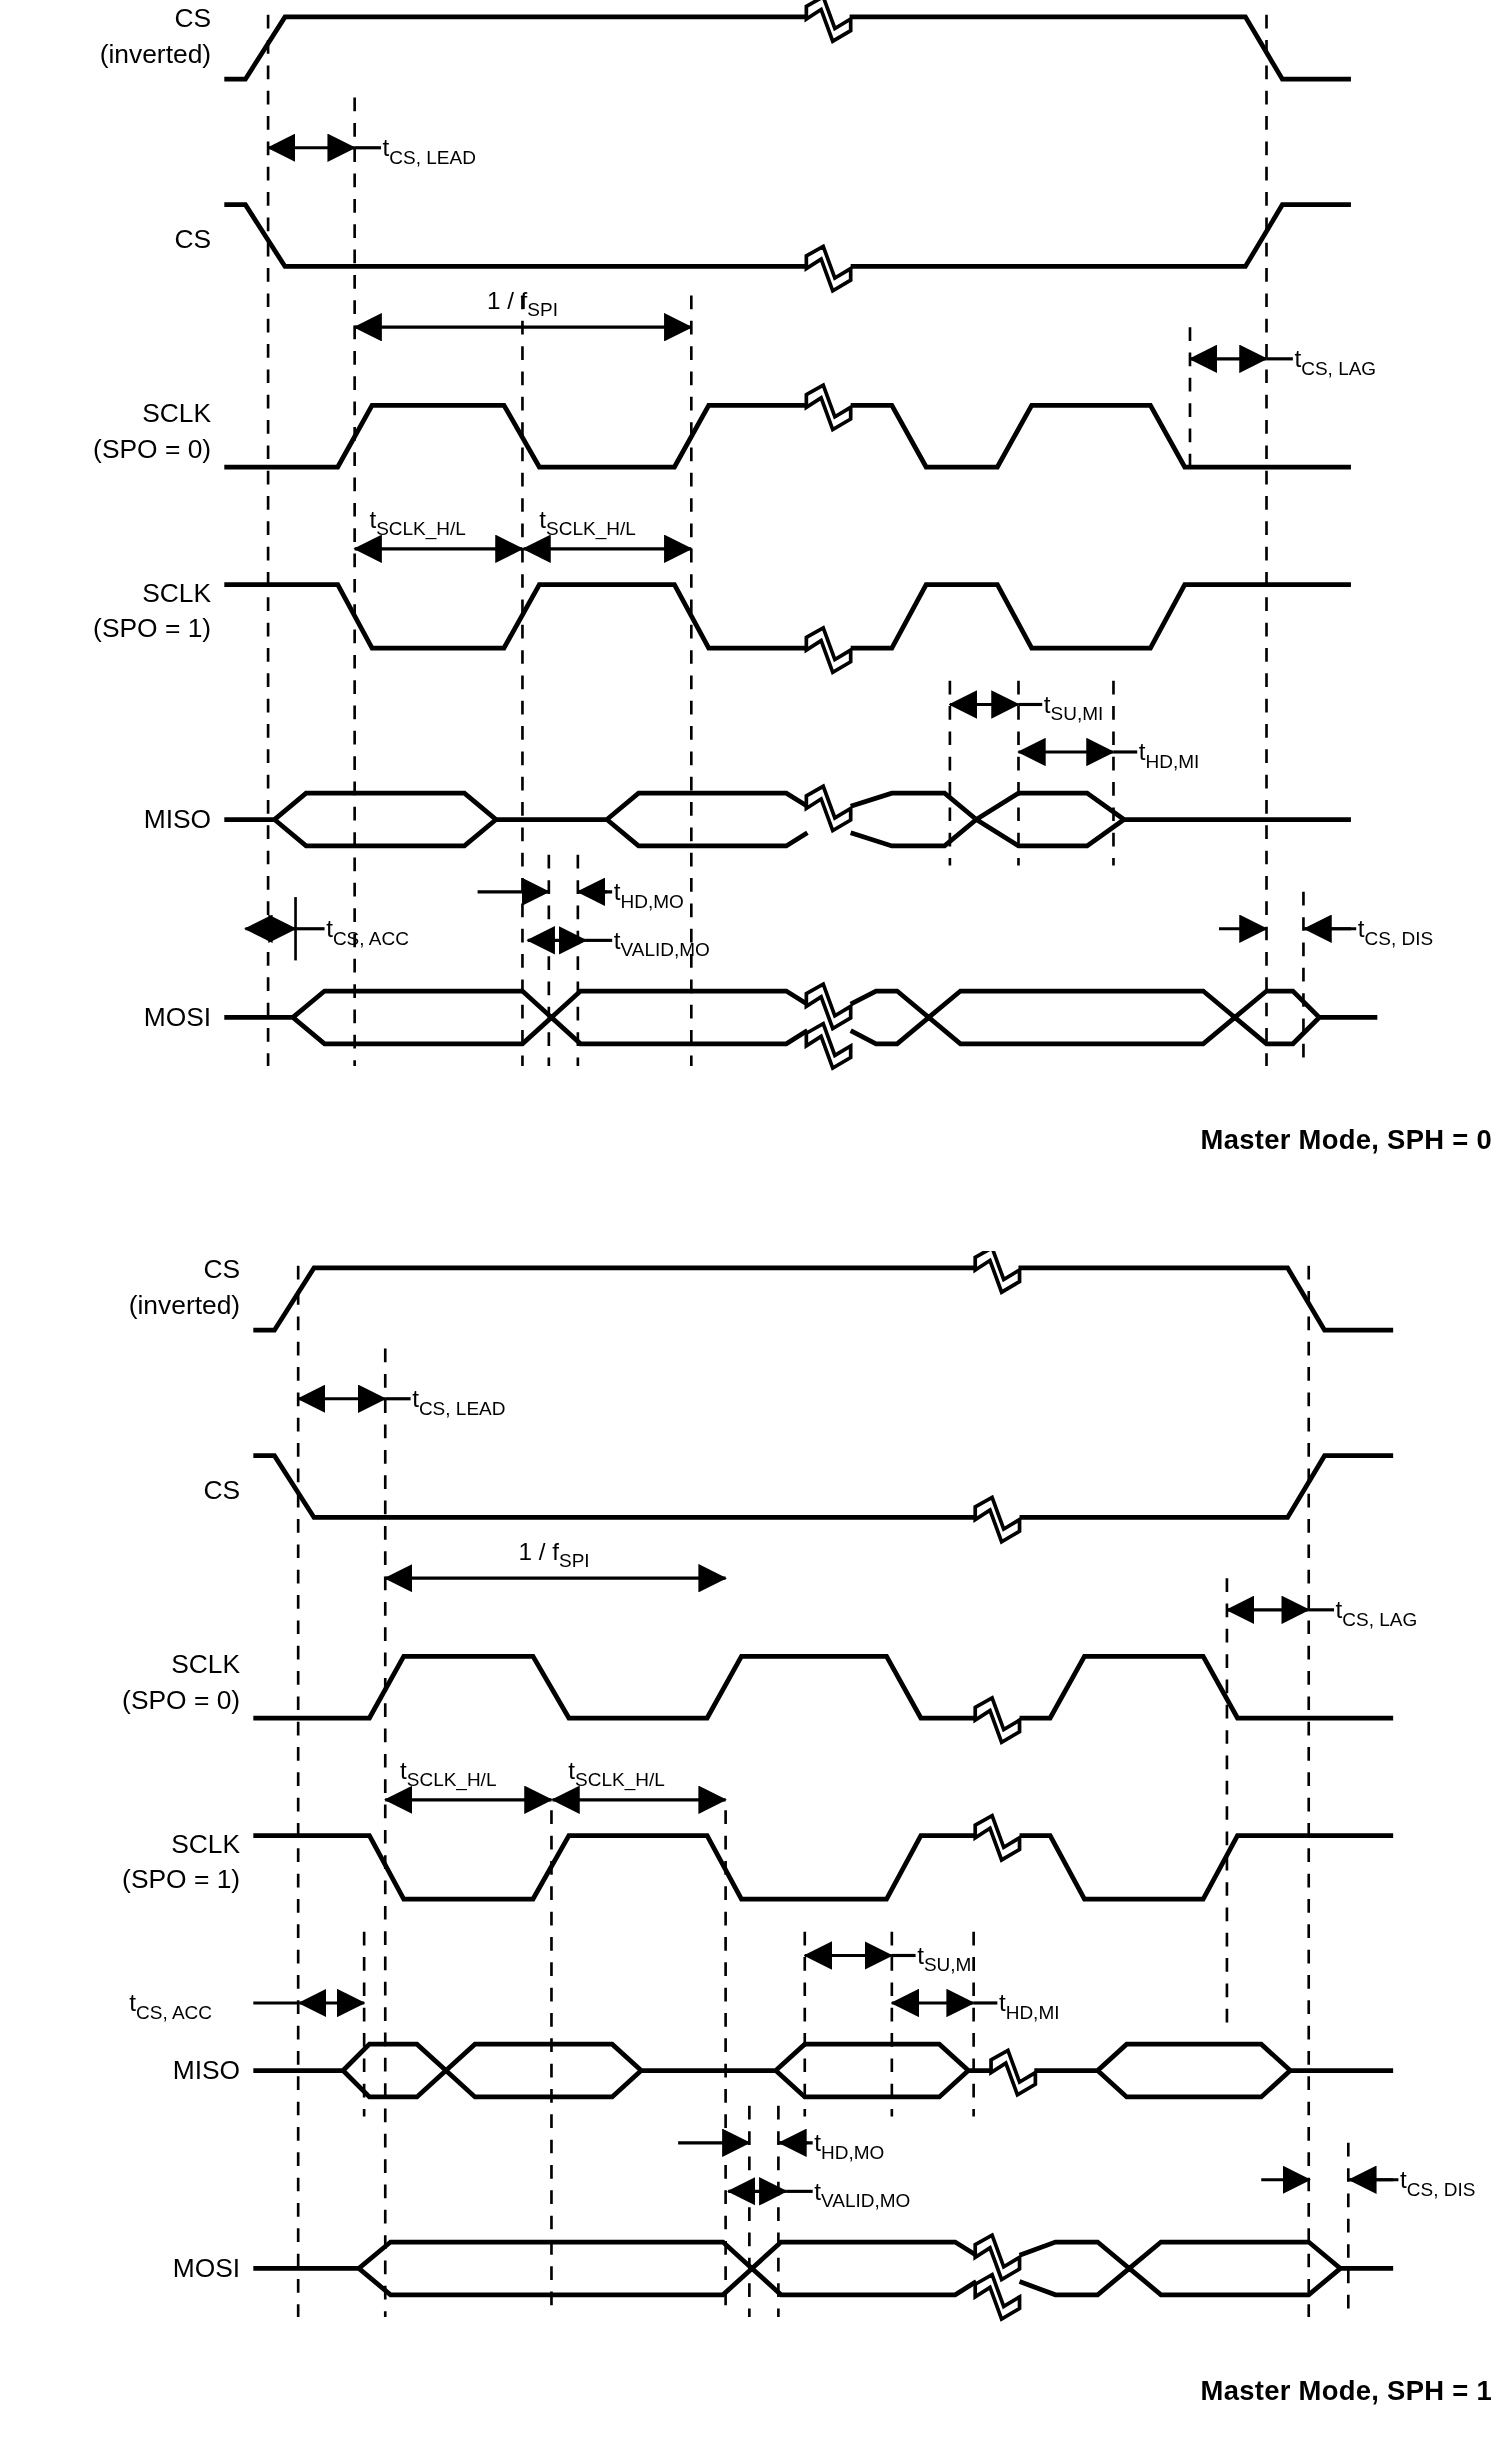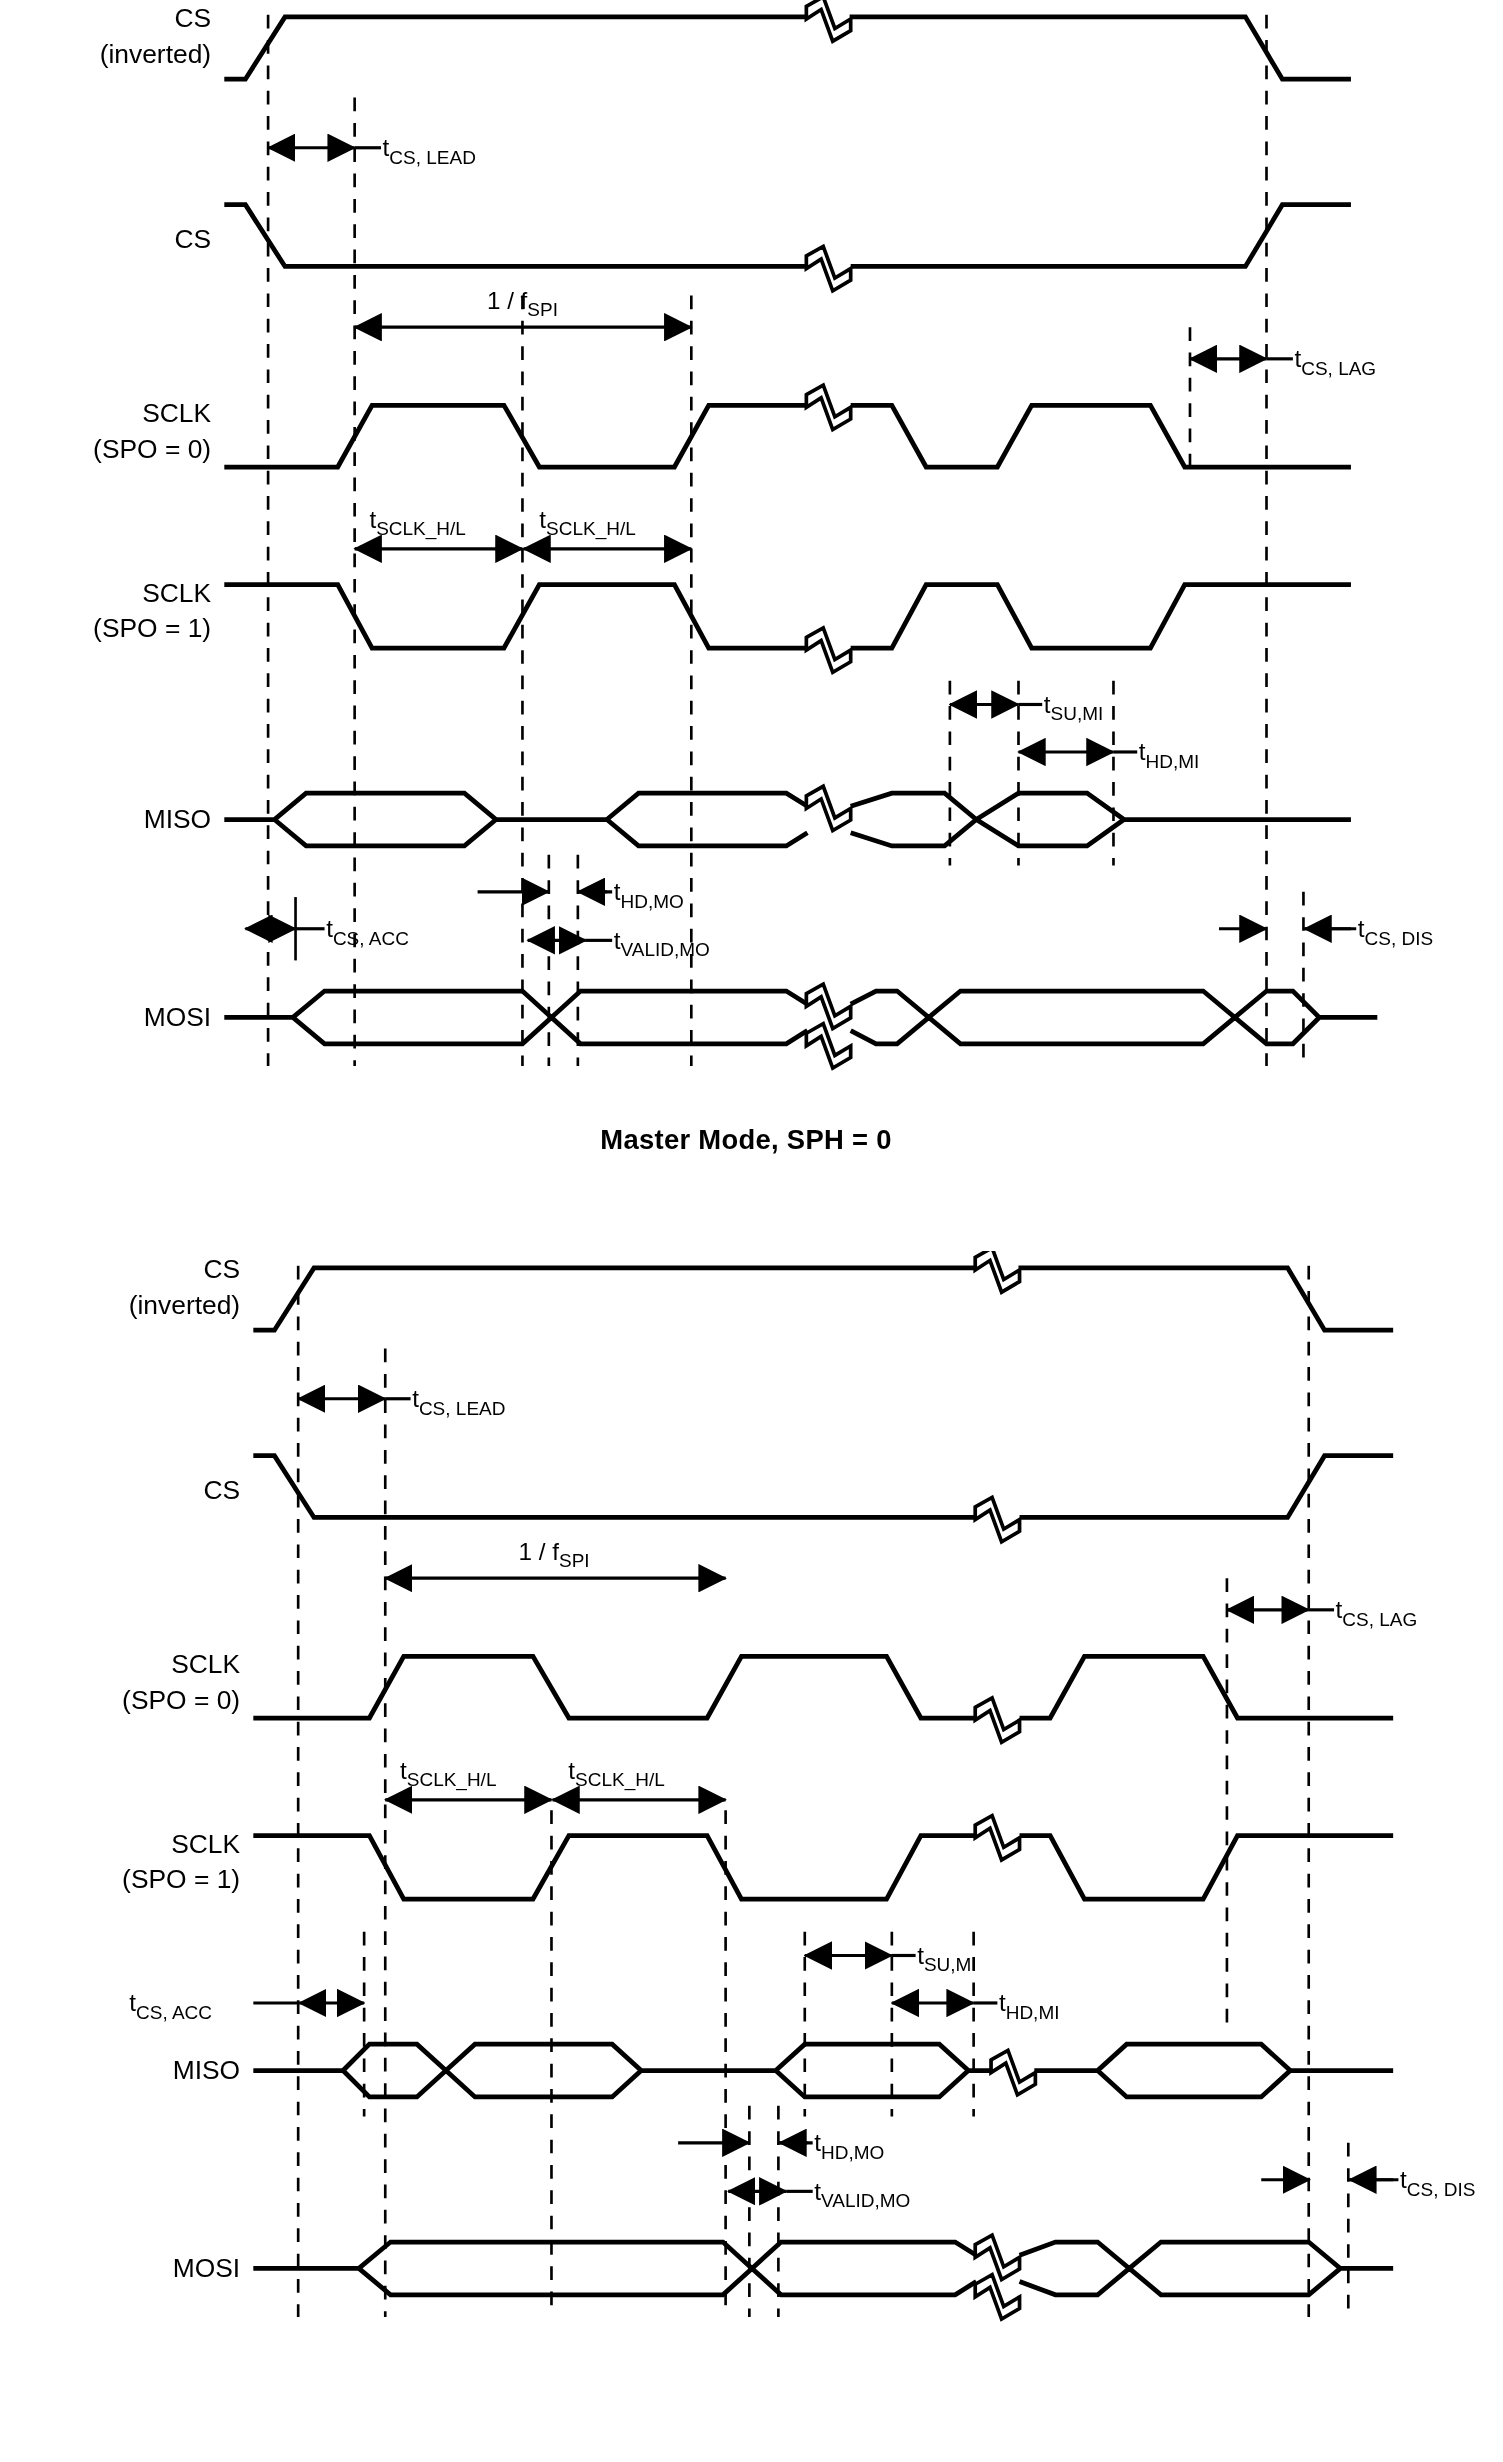--- a/index.html
+++ b/index.html
@@ -5,21 +5,21 @@
   html,body{margin:0;padding:0;background:#ffffff;}
   body{
     width:1504px;height:2462px;
     font-family:"Liberation Sans", sans-serif;
     color:#000;
     position:relative;
     overflow:hidden;
   }
   .diagram{position:relative;width:1492px;}
   .caption{
-    text-align:center;
+    text-align:right;
     font-weight:bold;
     font-size:27.4px;
     letter-spacing:0.3px;
   }
   svg{display:block;}
   .sig{fill:none;stroke:#000;stroke-width:9;stroke-linejoin:miter;stroke-linecap:butt;}
   .dash{stroke:#000;stroke-width:5;stroke-dasharray:26 22;fill:none;}
   .arr{stroke:#000;stroke-width:6;fill:none;}
   .leader{stroke:#000;stroke-width:6;fill:none;}
   .tick{stroke:#000;stroke-width:5;fill:none;}
@@ -309,14 +309,15 @@
     <path class="sig" d="M480,1928 L680,1928 L740,1878 L1370,1878 L1425,1928 L1370,1978 L740,1978 L680,1928
              M1425,1928 L1480,1878 L1810,1878 L1850,1903
              M1850,1953 L1810,1978 L1480,1978 L1425,1928
              M1932,1903 L2000,1878 L2080,1878 L2140,1928 L2080,1978 L2000,1978 L1932,1953
              M2140,1928 L2200,1878 L2480,1878 L2540,1928 L2480,1978 L2200,1978 L2140,1928
              M2540,1928 L2640,1928"></path>
     <path class="brk" d="M1848,1883 L1880,1865 L1902,1925 L1932,1907 L1932,1929 L1898,1949 L1876,1889 L1848,1907 z"></path>
     <path class="brk" d="M1848,1958 L1880,1940 L1902,2000 L1932,1982 L1932,2004 L1898,2024 L1876,1964 L1848,1982 z"></path>
   </g>
 </svg>
+<div class="caption">Master Mode, SPH = 1</div>
 </div>
 
 
 </body></html>

